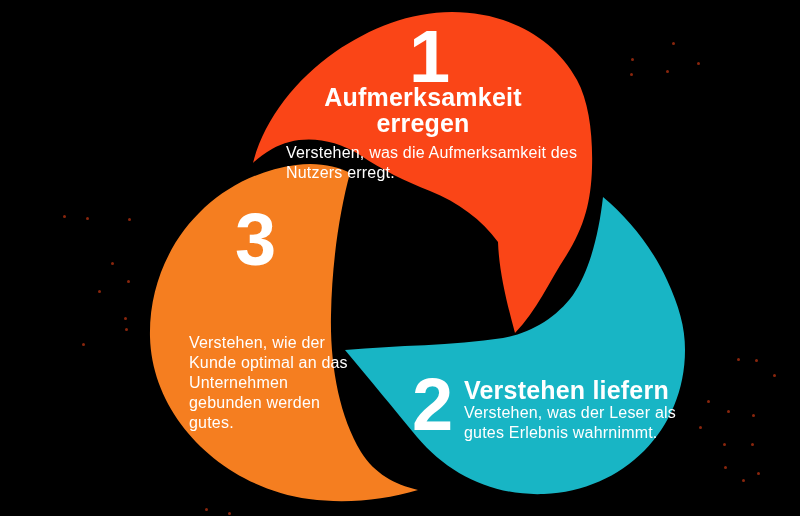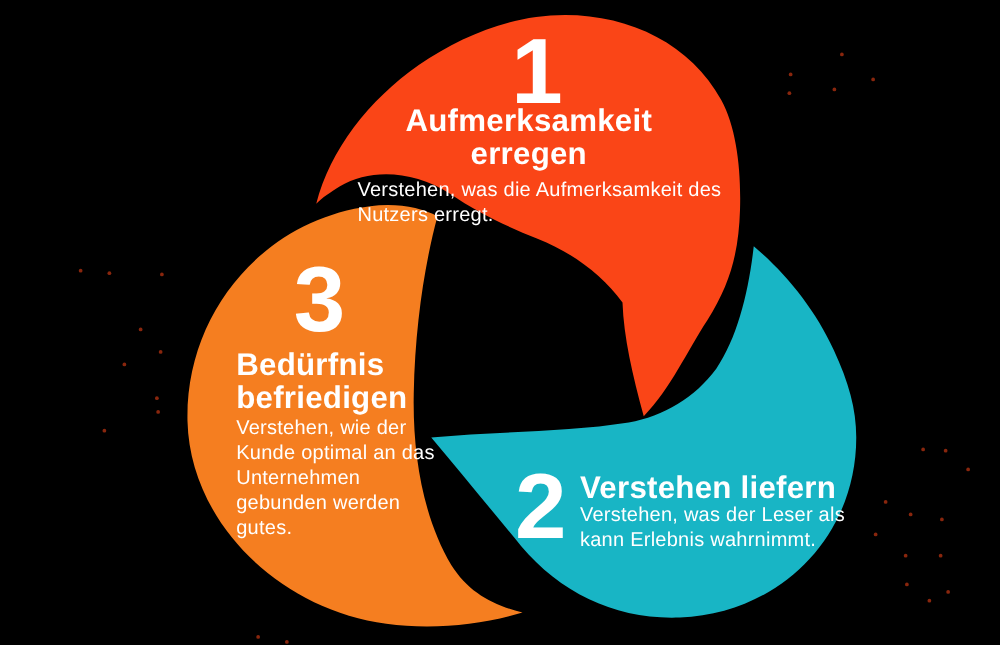--- a/index.html
+++ b/index.html
@@ -69,26 +69,25 @@
          C 398 345, 452 346, 503 338
          C 531 333, 556 318, 573 295
          C 590 270, 599 233, 603 197 Z" fill="#18B5C5"></path>
   </svg>
 
   <div class="label step-number" style="left:406px;top:20px;width:46px;">1</div>
   <div class="label step-title center" style="left:285px;top:84px;width:276px;">Aufmerksamkeit erregen</div>
   <div class="label step-desc" style="left:286px;top:111px;width:300px;margin-top:32px;">Verstehen, was die Aufmerksamkeit des Nutzers erregt.</div>
 
   <div class="label step-number" style="left:230px;top:203px;width:50px;">3</div>
-  <div class="label step-title" style="left:189px;top:279px;width:160px;">Bedürfnis befriedigen</div>
   <div class="label step-desc" style="left:189px;top:333px;width:172px;">Verstehen, wie der Kunde optimal an das Unternehmen gebunden werden gutes.</div>
 
   <div class="label step-number" style="left:407px;top:368px;width:50px;">2</div>
   <div class="label step-title" style="left:464px;top:377px;width:220px;">Verstehen liefern</div>
-  <div class="label step-desc" style="left:464px;top:403px;width:232px;">Verstehen, was der Leser als kann Erlebnis wahrnimmt.</div>
+  <div class="label step-desc" style="left:464px;top:403px;width:232px;">Verstehen, was der Leser als gutes Erlebnis wahrnimmt.</div>
 
   <div id="specks">
       <div class="speck" style="left: 631px; top: 58px; background: rgb(250, 69, 23);"></div>
       <div class="speck" style="left: 672px; top: 42px; background: rgb(250, 69, 23);"></div>
       <div class="speck" style="left: 697px; top: 62px; background: rgb(250, 69, 23);"></div>
       <div class="speck" style="left: 666px; top: 70px; background: rgb(250, 69, 23);"></div>
       <div class="speck" style="left: 630px; top: 73px; background: rgb(250, 69, 23);"></div>
       <div class="speck" style="left: 63px; top: 215px; background: rgb(250, 69, 23);"></div>
       <div class="speck" style="left: 86px; top: 217px; background: rgb(250, 69, 23);"></div>
       <div class="speck" style="left: 128px; top: 218px; background: rgb(250, 69, 23);"></div>

